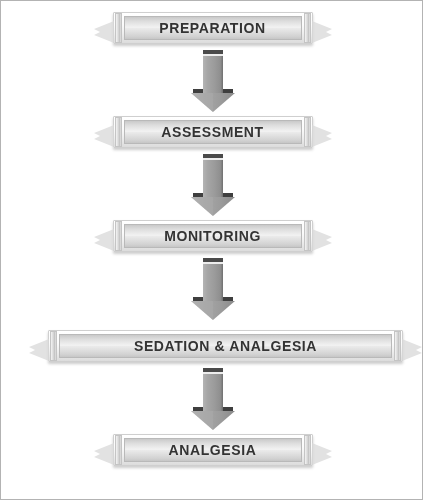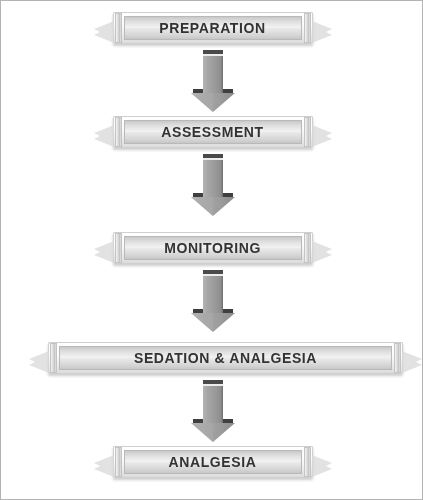--- a/index.html
+++ b/index.html
@@ -213,21 +213,21 @@
           <rect x="18" y="0" width="20" height="4" fill="#4a4a4a"></rect>
           <rect x="18" y="4" width="20" height="2" fill="#ededed"></rect>
           <rect x="8" y="39" width="10" height="5" fill="#3f3f3f"></rect>
           <rect x="38" y="39" width="10" height="5" fill="#3f3f3f"></rect>
           <polygon points="6,43 50,43 28,62" fill="url(#headGrad)"></polygon>
           <polygon points="6,43 28,62 28,43" fill="#ababab" opacity="0.55"></polygon>
         </svg>
       </div>
     </div>
 
-    <div class="banner-row" style="margin-top:16px;">
+    <div class="banner-row" style="margin-top:4px;">
       <div class="banner" style="width:200px;">
         <div class="banner-casing"></div>
         <div class="banner-tab left"></div>
         <div class="banner-tab right"></div>
         <svg class="banner-flare left" viewBox="0 0 20 22">
           <polygon points="20,0 20,22 0,14 6,11 0,8" fill="#d8d8d8" opacity="0.75"></polygon>
         </svg>
         <svg class="banner-flare right" viewBox="0 0 20 22">
           <polygon points="0,0 0,22 20,14 14,11 20,8" fill="#d8d8d8" opacity="0.75"></polygon>
         </svg>

